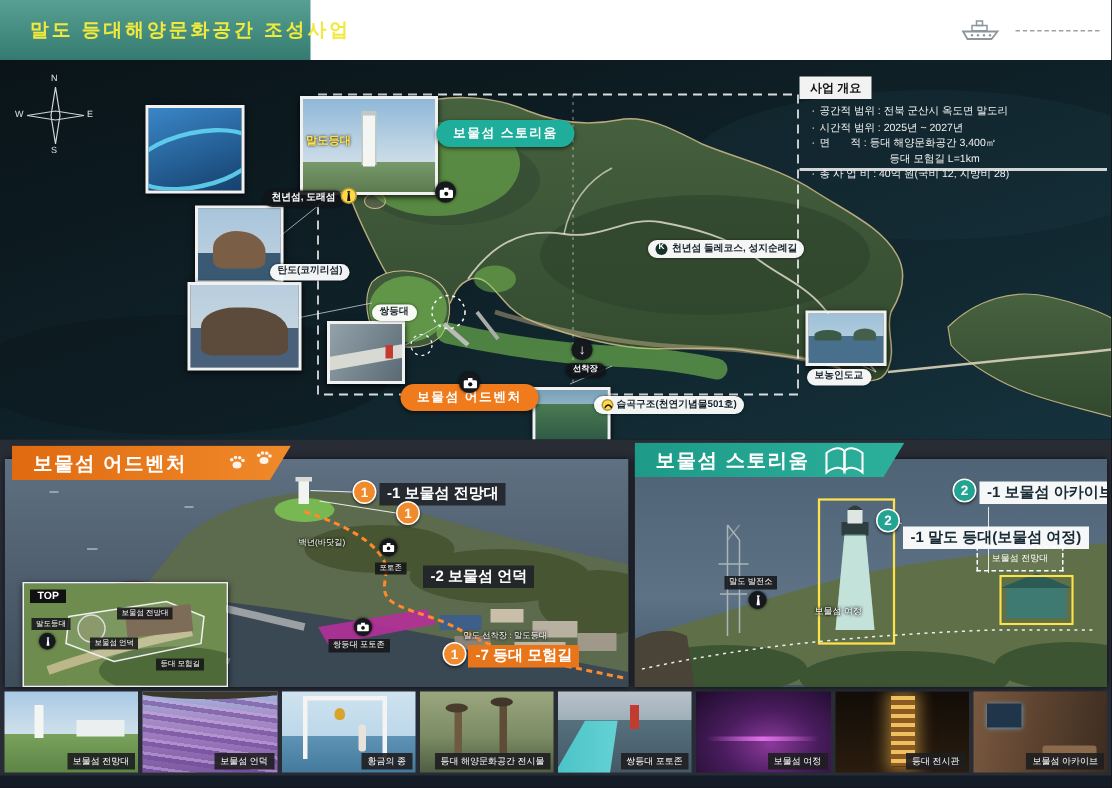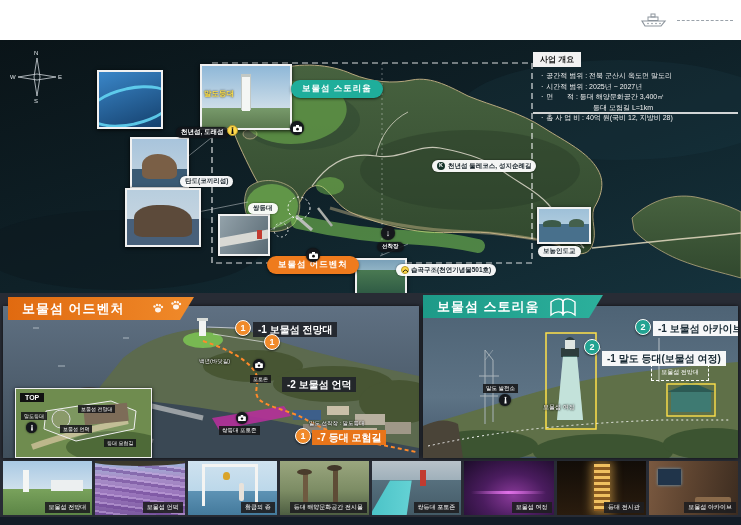--- a/index.html
+++ b/index.html
@@ -127,20 +127,23 @@
   .c8 .s-screen{position:absolute;left:10%;top:14%;width:26%;height:30%;background:#20344a;box-shadow:0 0 3px #68a0c8;}
   .c8 .s-table{position:absolute;right:8%;bottom:12%;width:40%;height:22%;background:#8a6a4a;border-radius:2px;}
   footer{position:absolute;left:0;top:517px;width:741px;height:8px;background:#131c27;}
 </style>
 </head>
 <body>
 
 <div class="page">
 
   <header>
+    <div class="hdr-left">
+      <span>말도 등대해양문화공간 조성사업</span>
+    </div>
     <div class="hdr-right">
       <svg width="30" height="16" viewBox="0 0 30 16">
         <path d="M1,9 L24,9 L20,14 L4,14 Z" fill="none" stroke="#8d959d" stroke-width="1.2"></path>
         <rect x="7" y="5" width="10" height="3.5" fill="none" stroke="#8d959d"></rect>
         <rect x="10" y="2" width="4" height="3" fill="none" stroke="#8d959d"></rect>
         <circle cx="7" cy="11.5" r=".8" fill="#8d959d"></circle>
           <circle cx="11" cy="11.5" r=".8" fill="#8d959d"></circle>
         <circle cx="15" cy="11.5" r=".8" fill="#8d959d"></circle>
           <circle cx="19" cy="11.5" r=".8" fill="#8d959d"></circle>
       </svg>

